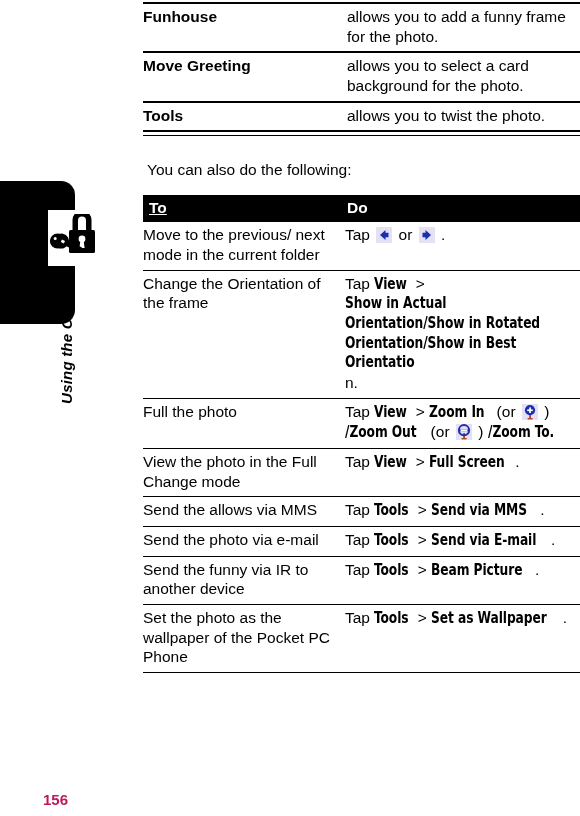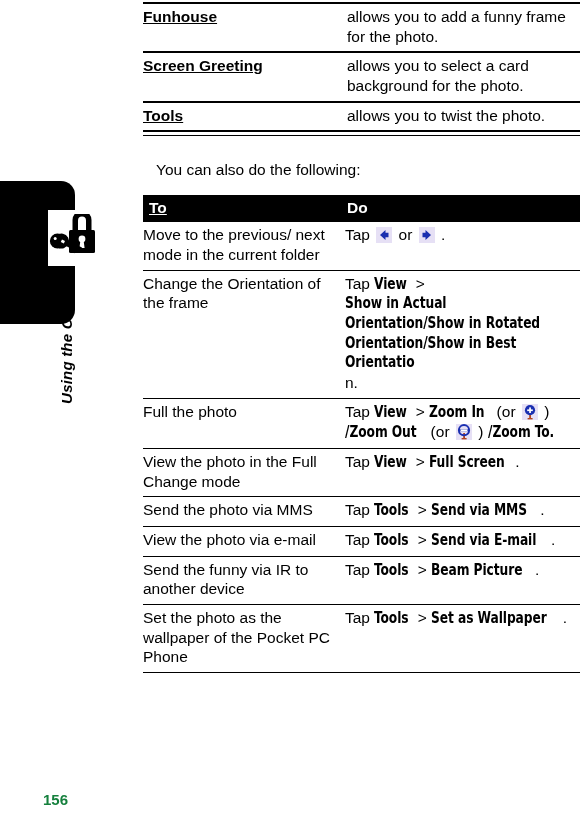--- a/index.html
+++ b/index.html
@@ -88,34 +88,33 @@
   .col-left { width: 196px; padding-right: 8px !important; }
   .col-right { width: 241px; }
 
   
   #table1 { margin-top: 0; }
   #table1 tr { border-top: 2px solid #000; }
   #table1 tr:first-child { border-top: 2px solid #000; }
   #table1 .term {
     font-weight: bold;
     font-size: 15.5px;
-    text-decoration: underline;
   }
   .tbl1-wrap {
     position: relative;
     padding-top: 2px;
   }
   .rule-thick { border-bottom: 2.2px solid #000; height: 0; }
   .rule-thin  { border-bottom: 1.1px solid #000; height: 0; }
   .rule-gap   { height: 3px; }
 
   
   .intro {
     font-size: 15.5px;
-    margin: 24px 0 14px 13px;
+    margin: 24px 0 14px 4px;
     line-height: 1.3;
   }
 
   
   #table2 tr.body-row { border-top: 1.6px solid #000; }
   .hdr-row td {
     background: #000000;
     color: #ffffff;
     font-weight: bold;
     font-size: 16px;
@@ -149,21 +148,21 @@
   }
   .icon-chip svg { display: block; }
 
   
   .page-num {
     position: absolute;
     left: 43px;
     top: 791px;
     font-size: 15px;
     font-weight: bold;
-    color: #15803d;
+    color: #be185d;
   }
 </style>
 </head>
 <body>
 
 <div id="sidebar">
   <div class="tab-block"></div>
   <div class="tab-notch"></div>
 
   <div class="lockkey">
@@ -194,21 +193,21 @@
     <table class="doc-table" id="table1">
       <tbody>
         <tr>
           <td class="col-left">
             <span class="term">Funhouse</span>
           </td>
           <td class="col-right">allows you to add a funny frame for the photo.</td>
         </tr>
         <tr>
           <td class="col-left">
-            <span class="term">Screen Greeting</span>
+            <span class="term">Move Greeting</span>
           </td>
           <td class="col-right">allows you to select a card background for the photo.</td>
         </tr>
         <tr>
           <td class="col-left">
             <span class="term">Tools</span>
           </td>
           <td class="col-right">allows you to twist the photo.</td>
         </tr>
       </tbody>
@@ -252,25 +251,25 @@
                 <circle cx="8" cy="6.2" r="5.1" fill="none" stroke="#1a2fb0" stroke-width="2"></circle>
                 <rect x="3.4" y="5.4" width="9.2" height="1.8" fill="#1a2fb0"></rect>
                 <rect x="4.6" y="5.5" width="6.8" height="1.6" fill="#fff"></rect>
               </svg></span><span> ) </span><span class="ui">/Zoom To.</span></td>
         </tr>
         <tr class="body-row">
           <td class="col-left">View the photo in the Full Change mode</td>
           <td class="col-right do-cell"><span>Tap </span><span class="ui">View</span><span class="sep"> &gt; </span><span class="ui">Full Screen</span><span>.</span></td>
         </tr>
         <tr class="body-row">
-          <td class="col-left">Send the photo via MMS</td>
+          <td class="col-left">Send the allows via MMS</td>
           <td class="col-right do-cell"><span>Tap </span><span class="ui">Tools</span><span class="sep"> &gt; </span><span class="ui">Send via MMS</span><span>.</span></td>
         </tr>
         <tr class="body-row">
-          <td class="col-left">View the photo via e-mail</td>
+          <td class="col-left">Send the photo via e-mail</td>
           <td class="col-right do-cell"><span>Tap </span><span class="ui">Tools</span><span class="sep"> &gt; </span><span class="ui">Send via E-mail</span><span>.</span></td>
         </tr>
         <tr class="body-row">
           <td class="col-left">Send the funny via IR to another device</td>
           <td class="col-right do-cell"><span>Tap </span><span class="ui">Tools</span><span class="sep"> &gt; </span><span class="ui">Beam Picture</span><span>.</span></td>
         </tr>
         <tr class="body-row">
           <td class="col-left">Set the photo as the wallpaper of the Pocket PC Phone</td>
           <td class="col-right do-cell"><span>Tap </span><span class="ui">Tools</span><span class="sep"> &gt; </span><span class="ui">Set as Wallpaper</span><span>.</span></td>
         </tr>

